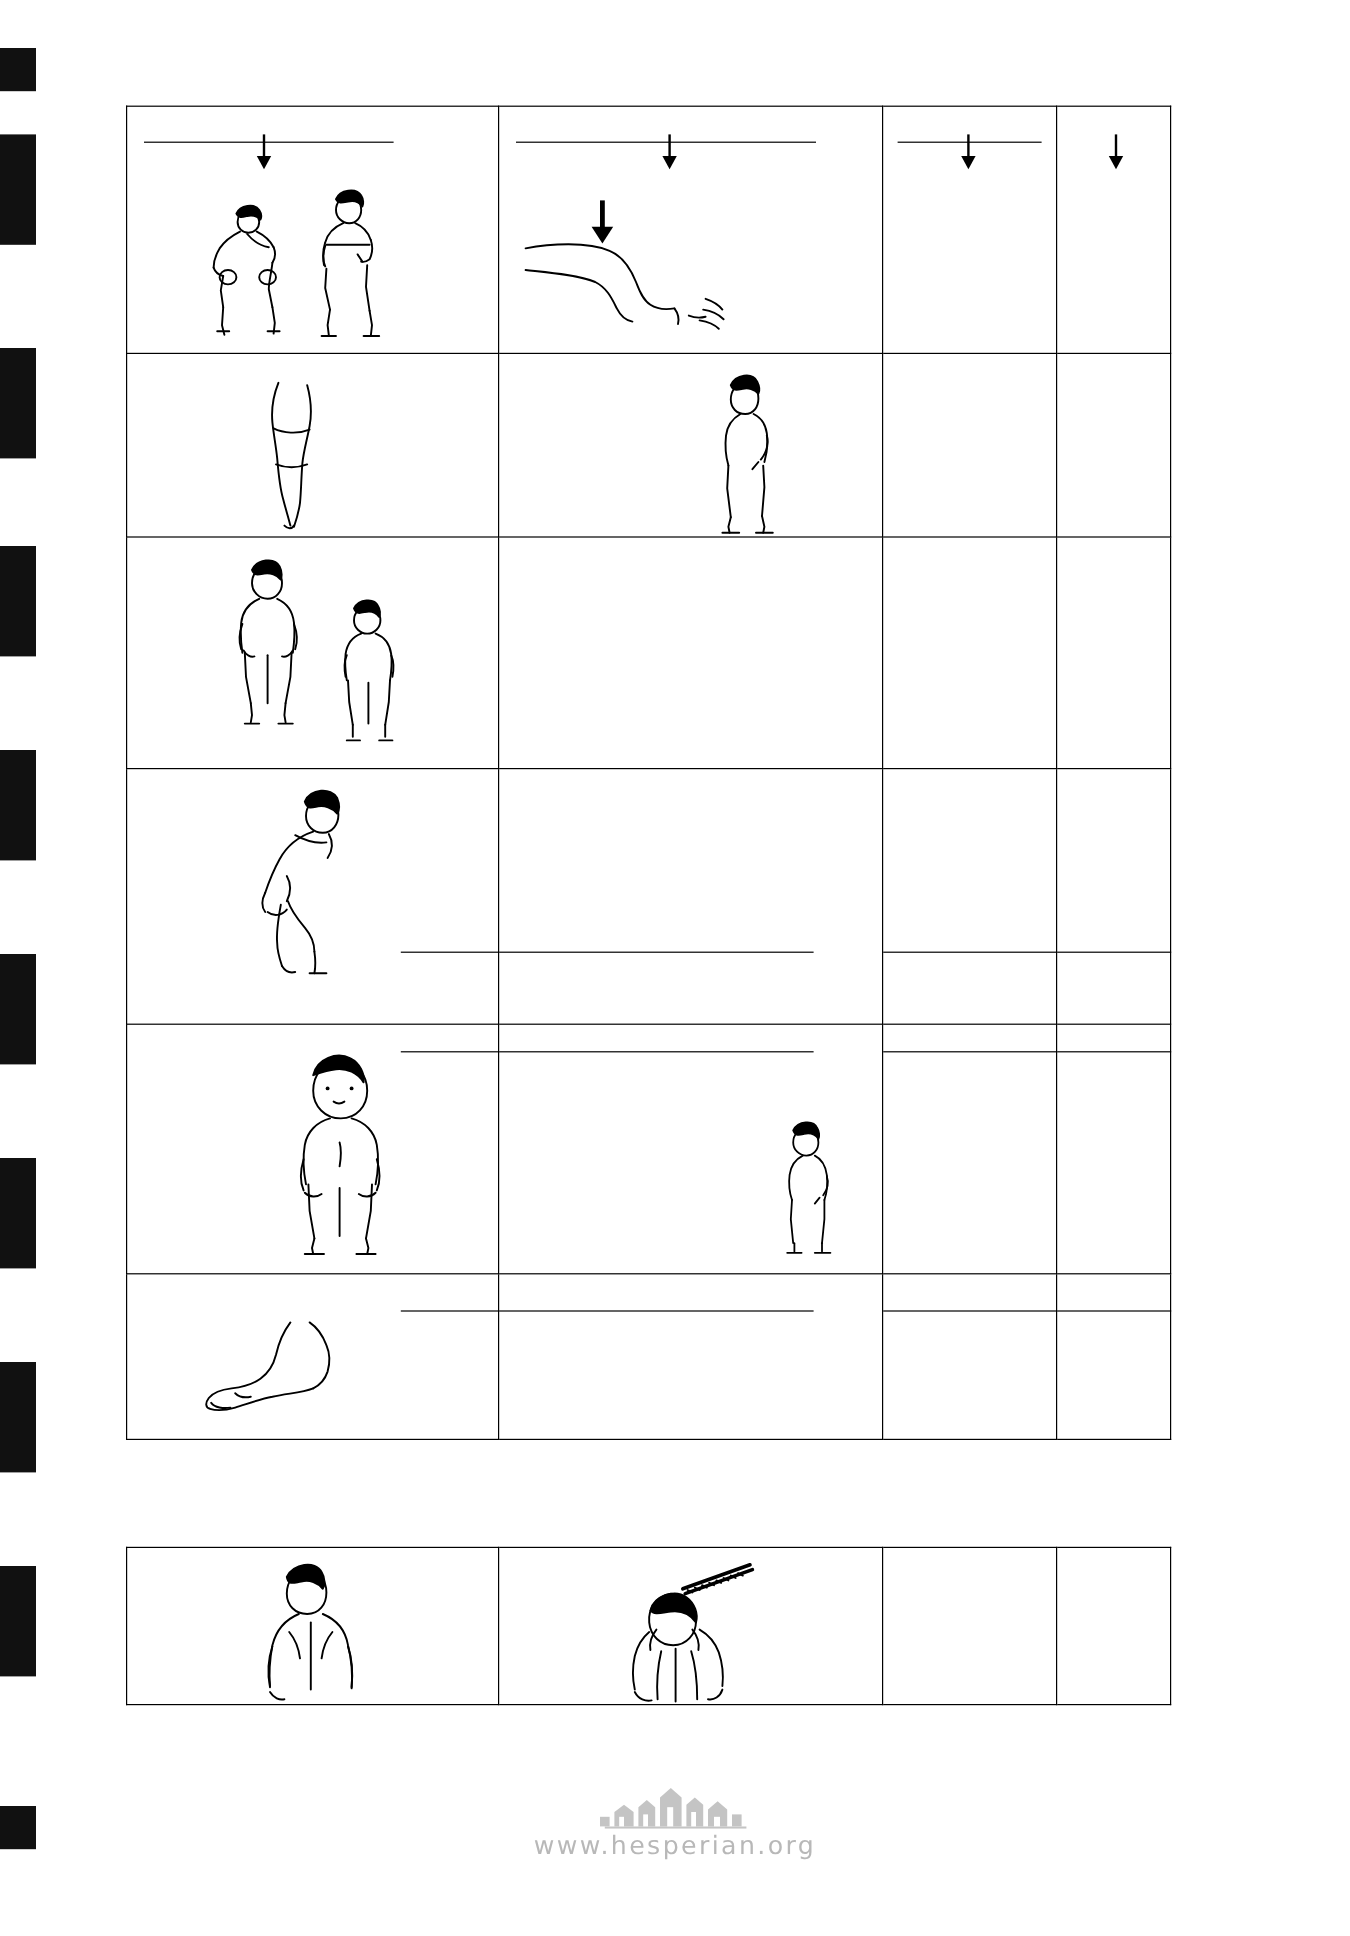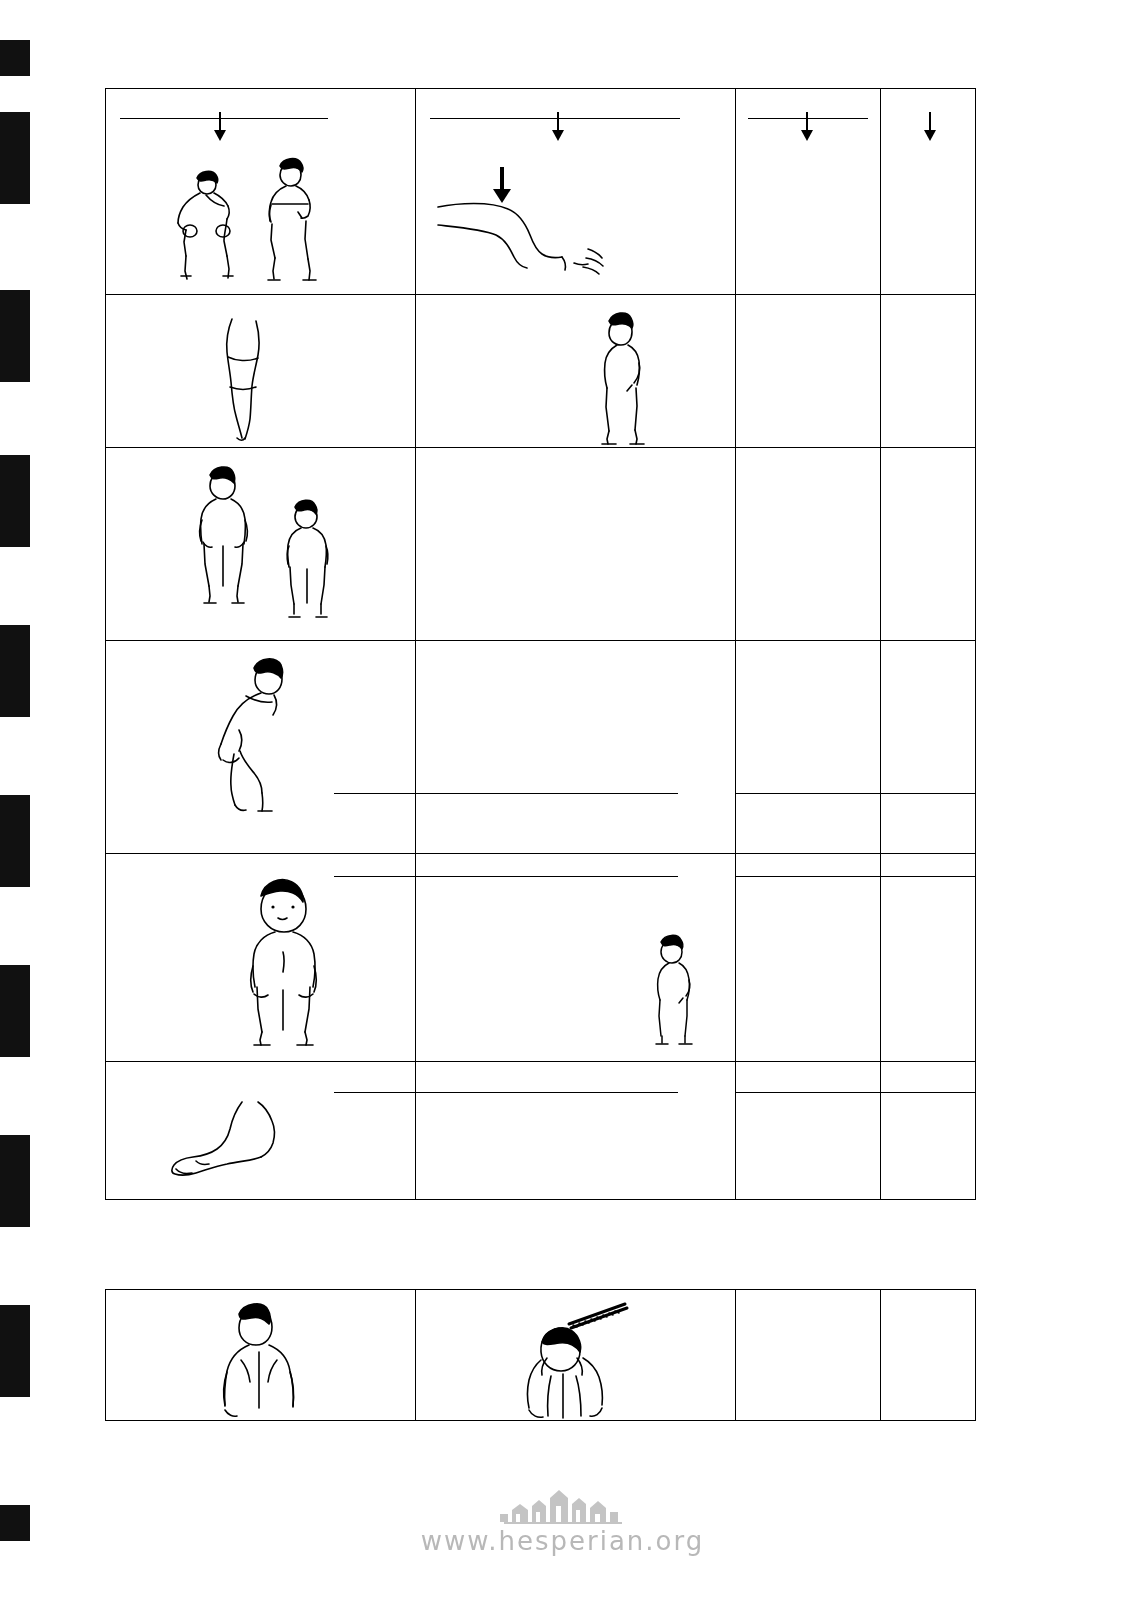--- a/index.html
+++ b/index.html
@@ -117,21 +117,21 @@
     top: 1488px;
     width: 1125px;
     text-align: center;
   }
   #footer-logo {
     display: block;
     margin: 0 auto 2px auto;
   }
   #footer-url {
     font-family: "DejaVu Sans", sans-serif;
-    font-size: 26px;
+    font-size: 21px;
     letter-spacing: 2px;
     color: #b8b8b8;
   }
 </style>
 </head>
 <body>
 
 <div id="reg-marks">
   <div class="reg-mark" style="top:40px;height:36px;"></div>
   <div class="reg-mark" style="top:112px;height:92px;"></div>

